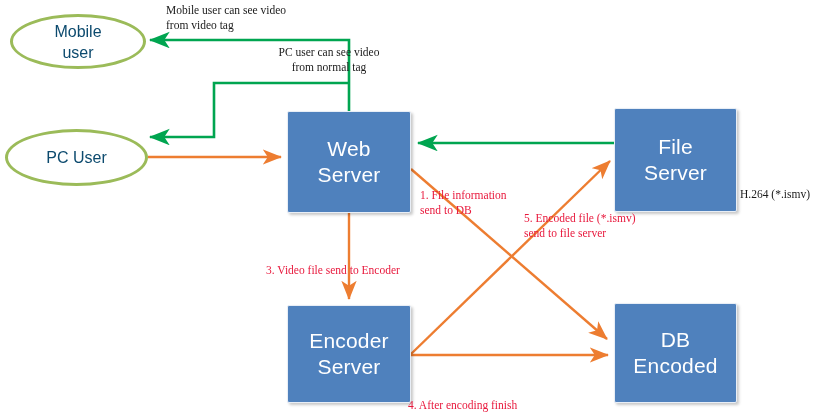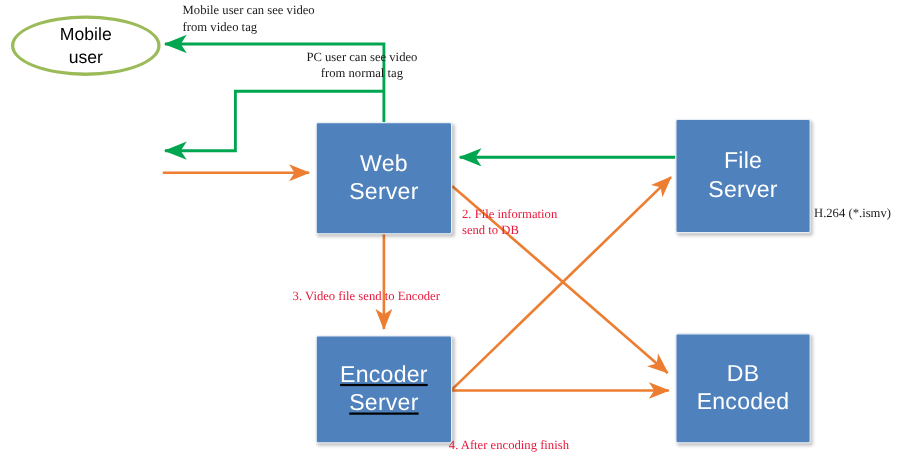--- a/index.html
+++ b/index.html
@@ -48,21 +48,21 @@
     position: absolute;
     background: #ffffff;
     border: 3px solid #9bbb59;
     border-radius: 50%;
     display: flex;
     align-items: center;
     justify-content: center;
     box-sizing: border-box;
   }
   .actor .actor-label {
-    color: #000000;
+    color: #0c4a6e;
     font-size: 16px;
     line-height: 21px;
     text-align: center;
     white-space: pre-line;
   }
   
   .note {
     position: absolute;
     white-space: pre-line;
     line-height: 15px;
@@ -111,53 +111,58 @@
     <path d="M411,355 L608,355" fill="none" stroke="#ED7D31" stroke-width="2.4" marker-end="url(#arrow-orange)"></path>
 
     <path d="M411,354 L610,161" fill="none" stroke="#ED7D31" stroke-width="2.4" marker-end="url(#arrow-orange)"></path>
   </svg>
 
   <div class="actor" style="left:10px; top:14px; width:136px; height:55px;">
     <div class="actor-label">Mobile
 user</div>
   </div>
 
+  <div class="actor" style="left:5px; top:129px; width:143px; height:57px;">
+    <div class="actor-label">PC User</div>
+  </div>
 
   <div class="node-box" style="left:287px; top:111px; width:124px; height:102px;">
     <div class="node-label">Web
 Server</div>
   </div>
 
   <div class="node-box" style="left:614px; top:108px; width:123px; height:104px;">
     <div class="node-label">File
 Server</div>
   </div>
 
-  <div class="node-box" style="left:287px; top:305px; width:124px; height:98px;text-decoration:underline;">
+  <div class="node-box" style="left:287px; top:305px; width:124px; height:98px;">
     <div class="node-label">Encoder
 Server</div>
   </div>
 
   <div class="node-box" style="left:614px; top:303px; width:123px; height:100px;">
     <div class="node-label">DB
 Encoded</div>
   </div>
 
   <div class="note note-black" style="left:166px; top:3px; width:220px;">Mobile user can see video
 from video tag</div>
 
   <div class="note note-black" style="left:219px; top:45px; width:220px;text-align:center;">PC user can see video
 from normal tag</div>
 
   <div class="note note-dark" style="left:740px; top:187px; width:90px;">H.264 (*.ismv)</div>
 
 
-  <div class="note note-red" style="left:420px; top:188px; width:180px;">2. File information
+  <div class="note note-red" style="left:420px; top:188px; width:180px;">1. File information
     send to DB</div>
 
   <div class="note note-red" style="left:266px; top:263px; width:230px;">3. Video file send to Encoder</div>
 
   <div class="note note-red" style="left:408px; top:362px; width:250px;margin-top:36px;">4. After encoding finish
     that file state change of DB
 Ex) change encoder state of DB field</div>
 
+  <div class="note note-red" style="left:524px; top:211px; width:200px;">5. Encoded file (*.ismv)
+    send to file server</div>
 
 </div>
 
 </body></html>

